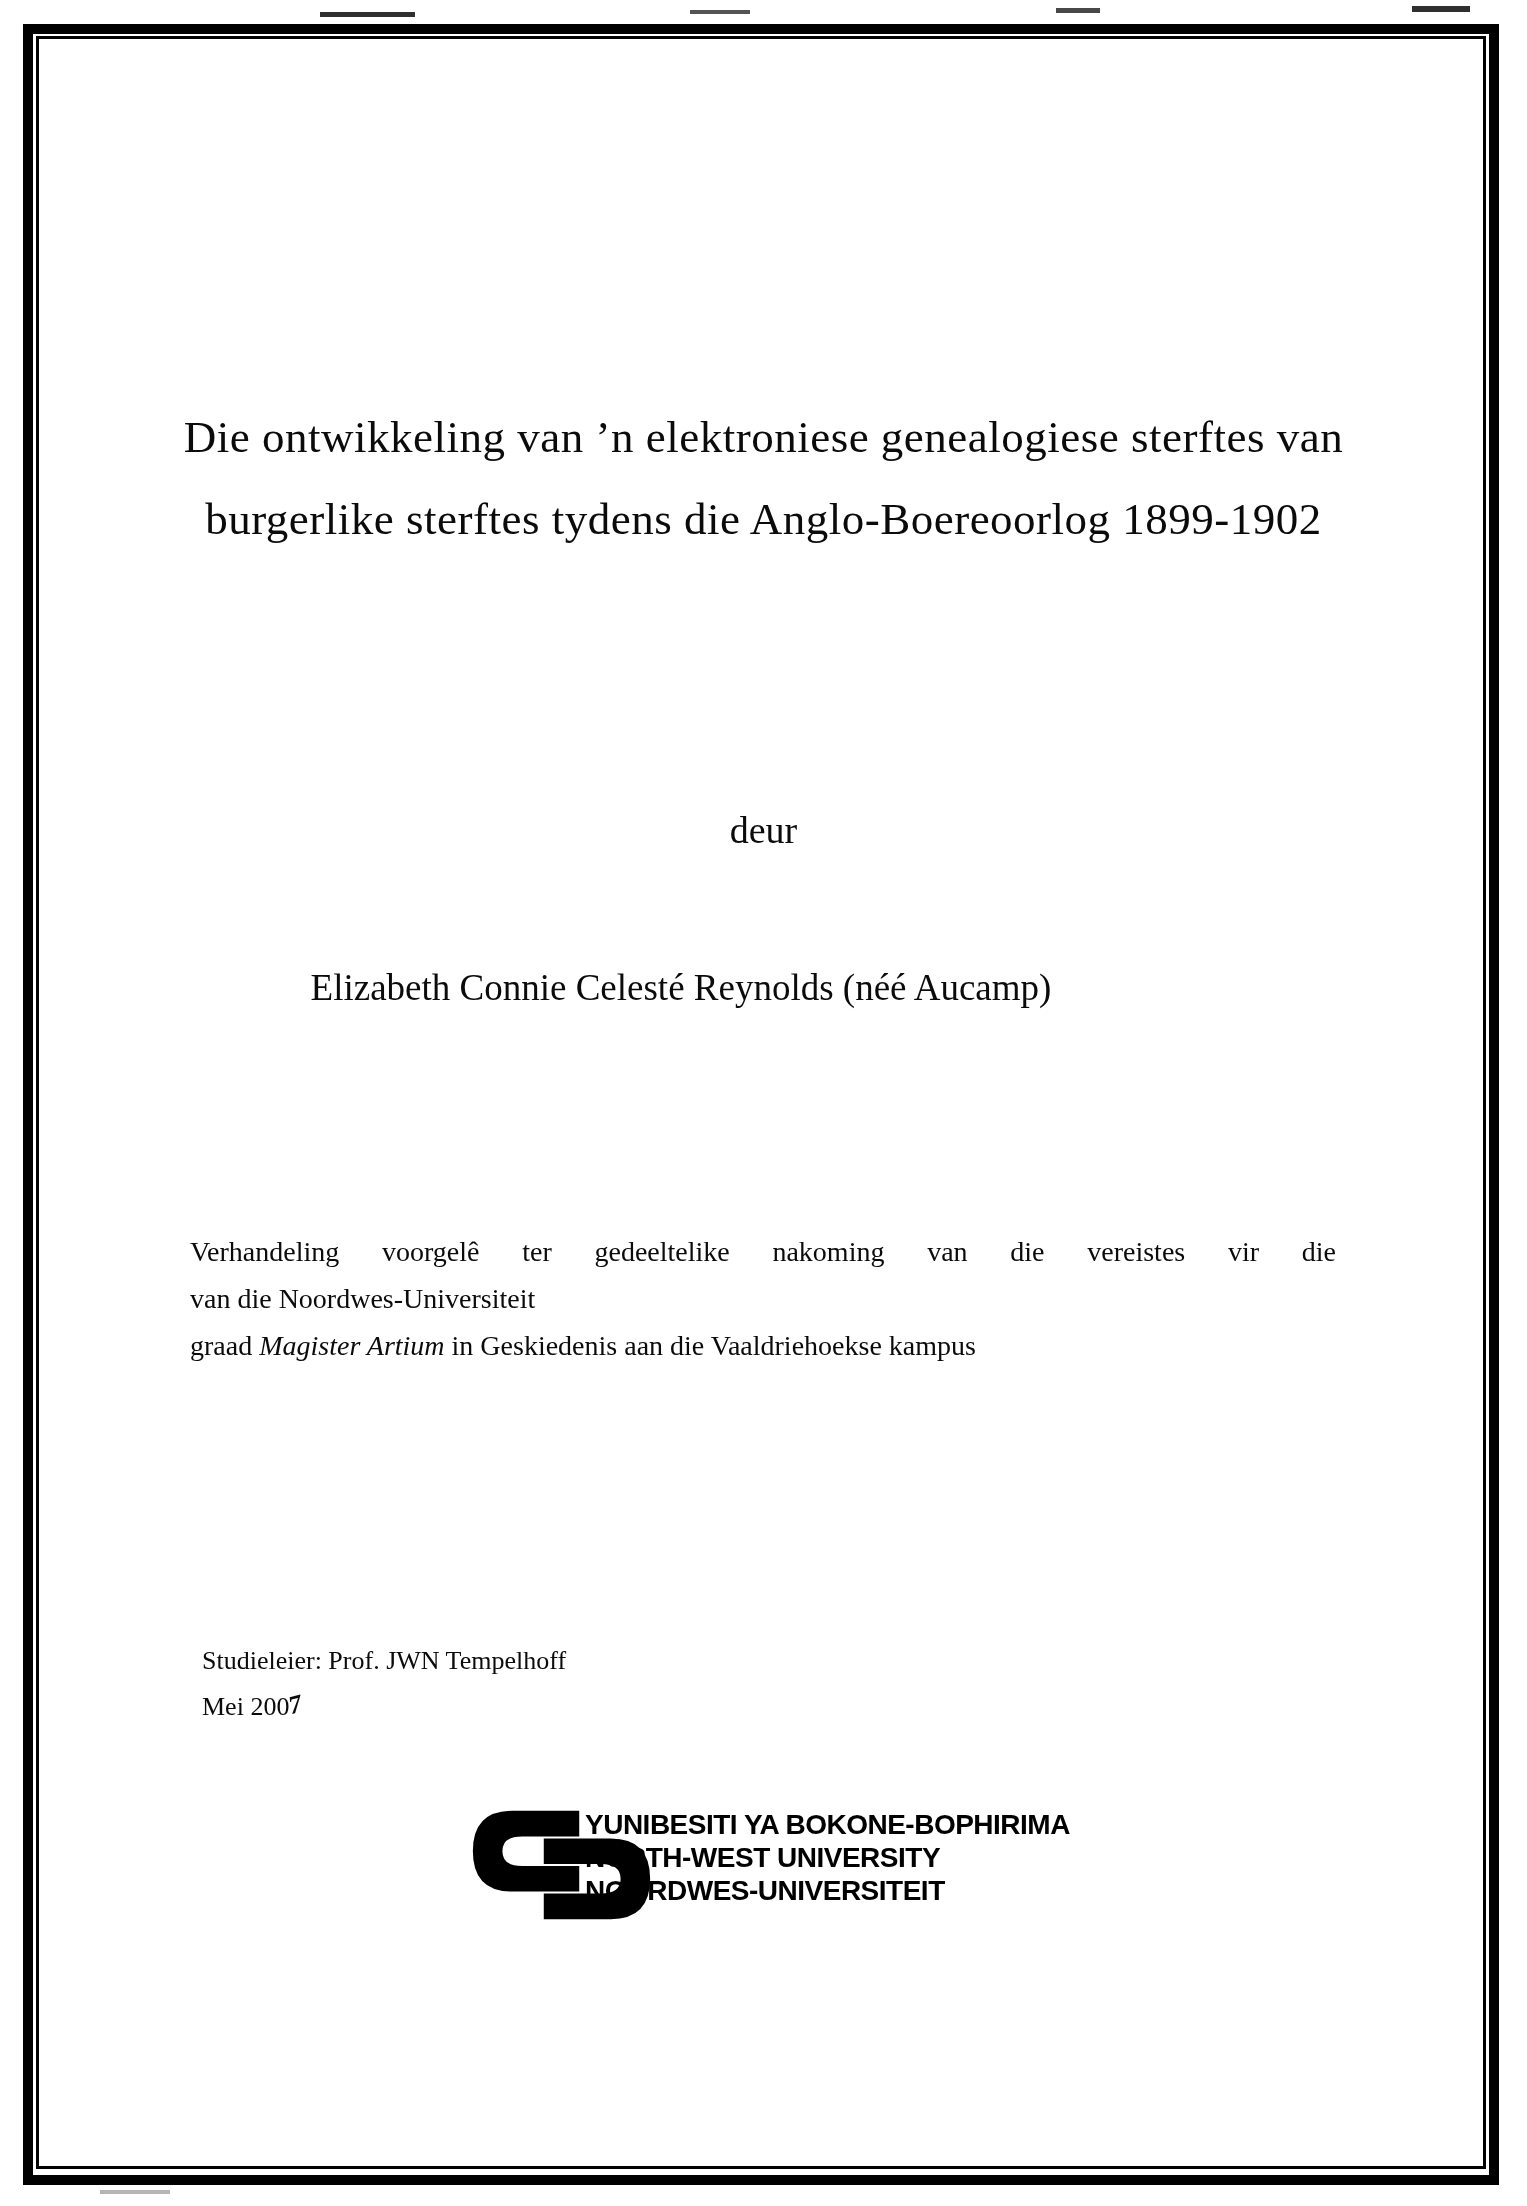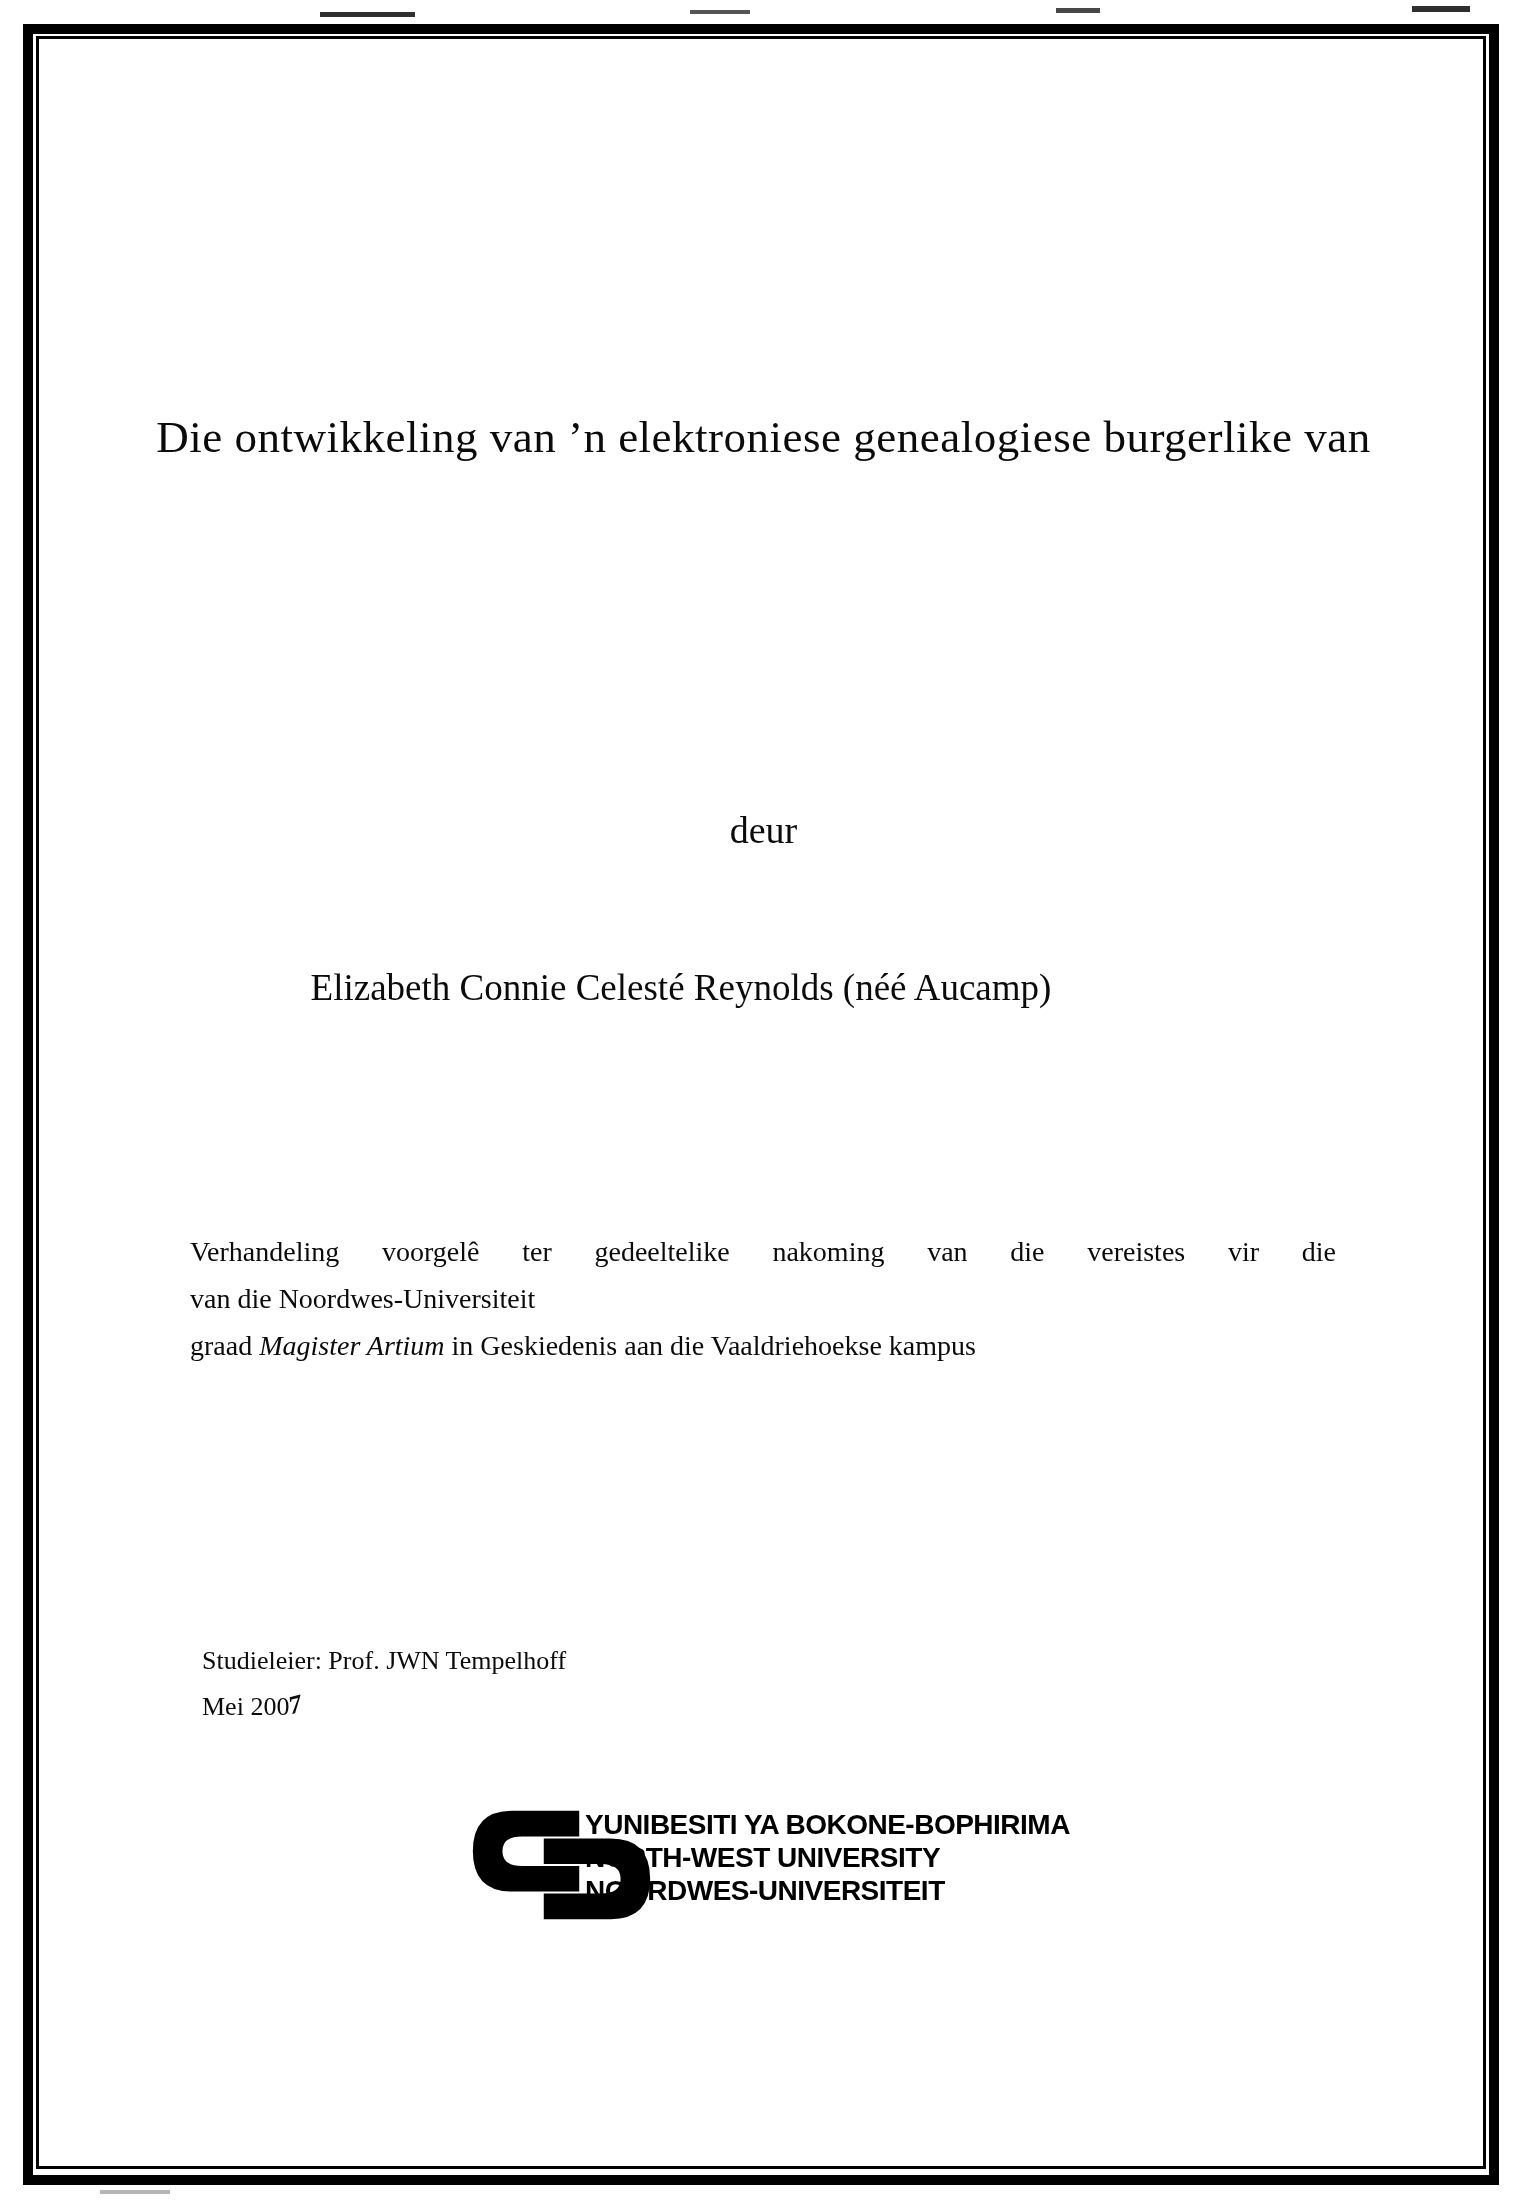--- a/index.html
+++ b/index.html
@@ -80,21 +80,22 @@
   <div class="frame-outer"></div>
   <div class="frame-inner"></div>
 
   <div class="artifact a1"></div>
   <div class="artifact a2"></div>
   <div class="artifact a3"></div>
   <div class="artifact a4"></div>
   <div class="artifact a5"></div>
 
   <div class="title-block">
-    <div>Die ontwikkeling van ’n elektroniese genealogiese burgerlike van</div>
+    <div>Die ontwikkeling van ’n elektroniese genealogiese sterftes van</div>
+    <div>burgerlike sterftes tydens die Anglo-Boereoorlog 1899-1902</div>
   </div>
 
   <div class="byline">deur</div>
 
   <div class="author">Elizabeth Connie Celesté Reynolds (néé Aucamp)</div>
 
   <div class="statement">
     <div class="justified">Verhandeling voorgelê ter gedeeltelike nakoming van die vereistes vir die</div>
     <div>van die Noordwes-Universiteit</div>
     <div><span>graad </span><span class="italic">Magister Artium</span><span> in Geskiedenis aan die Vaaldriehoekse kampus</span></div>

